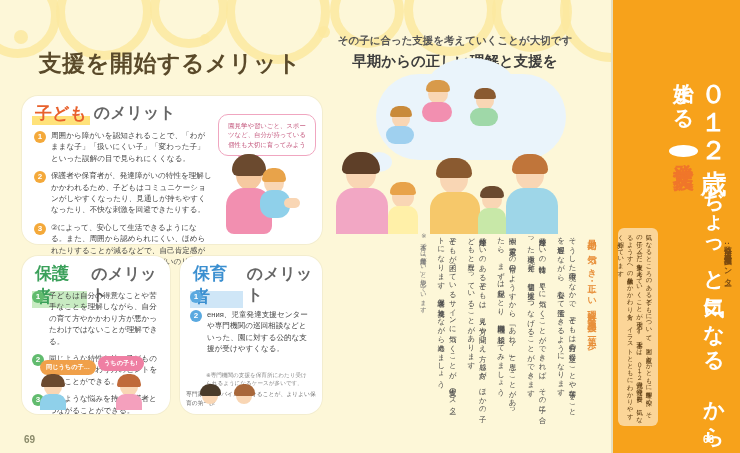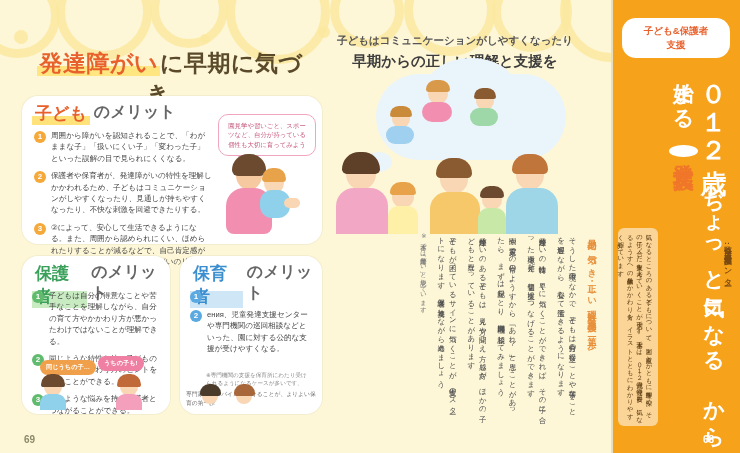--- a/index.html
+++ b/index.html
@@ -39,21 +39,21 @@
   .col-right-head .small{font-size:10.5px;font-weight:bold;color:#555;}
   .col-right-head .big{font-size:14.5px;font-weight:bold;color:#3c3c3c;margin-top:4px;}
 
   
   .panel{
     position:absolute;background:#ffffff;border-radius:16px;
     box-shadow:0 0 0 1px rgba(0,0,0,0.04);
   }
   .panel-title{
     position:absolute;top:-2px;left:10px;
-    display:flex;align-items:flex-start;gap:4px;
+    display:flex;align-items:center;gap:4px;
   }
   .pt-main{
     font-size:17px;font-weight:bold;color:#e8612c;
     background:linear-gradient(transparent 62%, #ffe27a 62%);
     padding:0 3px;
   }
   .pt-main.green{color:#3aa05a;background:linear-gradient(transparent 62%, #c8ebc2 62%);}
   .pt-main.blue{color:#3b8fd0;background:linear-gradient(transparent 62%, #cfe6f7 62%);}
   .pt-sub{font-size:16px;color:#666;font-weight:bold;}
 
@@ -157,28 +157,25 @@
     <div class="ring" style="left:330px;top:-26px;width:56px;height:56px;"></div>
     <div class="ring" style="left:404px;top:-36px;width:74px;height:74px;"></div>
     <div class="ring" style="left:492px;top:-28px;width:62px;height:62px;"></div>
     <div class="ring" style="left:560px;top:-40px;width:84px;height:84px;"></div>
     <div class="dot" style="left:14px;top:30px;width:14px;height:14px;"></div>
     <div class="dot" style="left:200px;top:34px;width:10px;height:10px;"></div>
     <div class="dot" style="left:318px;top:26px;width:12px;height:12px;"></div>
     <div class="dot" style="left:470px;top:36px;width:9px;height:9px;"></div>
 
     <div class="headline" style="position:absolute;left:22px;top:26px;width:296px;">
-      <div class="l1">
-        <span class="hl">発達障がい</span><span>に早期に気づき、</span>
-      </div>
       <div class="l2">支援を開始するメリット</div>
     </div>
 
     <div class="col-right-head">
-      <div class="small">子どもはコミュニケーションがしやすくなったり</div>
+      <div class="small">その子に合った支援を考えていくことが大切です</div>
       <div class="big">早期からの正しい理解と支援を</div>
     </div>
 
     <div class="panel" style="left:22px;top:96px;width:300px;height:148px;">
       <div class="panel-title" style="top:6px;">
         <span class="pt-main">子ども</span>
         <span class="pt-sub">のメリット</span>
       </div>
       <ul class="numlist" style="position:absolute;left:12px;top:34px;width:178px;">
         <li>
@@ -305,24 +302,20 @@
       <div class="vertical-text" style="height:182px;">子どもが困っているサインに気づくことが、支援のスタートになります。保護者と連携しながら進めましょう。</div>
       <div class="vt-note" style="height:120px;">※本書では「発達障がい」と表記しています。</div>
     </div>
 
     <div class="pagenum left">69</div>
   </div>
 
   <div class="gutter"></div>
 
   <div class="page-right">
-    <div class="pr-tab">
-      <div>子ども&amp;保護者</div>
-      <div>支援</div>
-    </div>
 
     <div class="pr-vert">
       <span class="num">０１２歳</span>
       <span>ぢょっと気になる</span>
       <span>から</span>
       <span>始まる</span>
       <span class="pr-circle">発達支援</span>
     </div>
 
     <div class="pr-sub" style="left:6px;top:240px;color:#7a4a10;">監修:日本発達支援センター</div>

